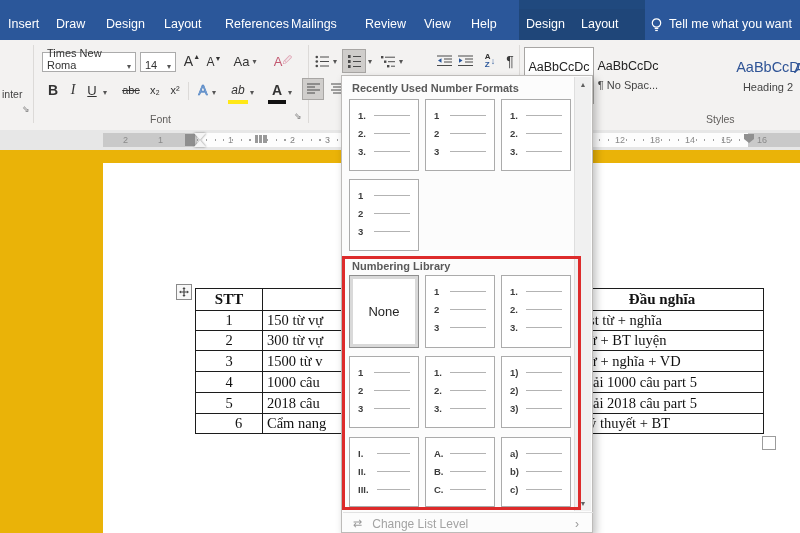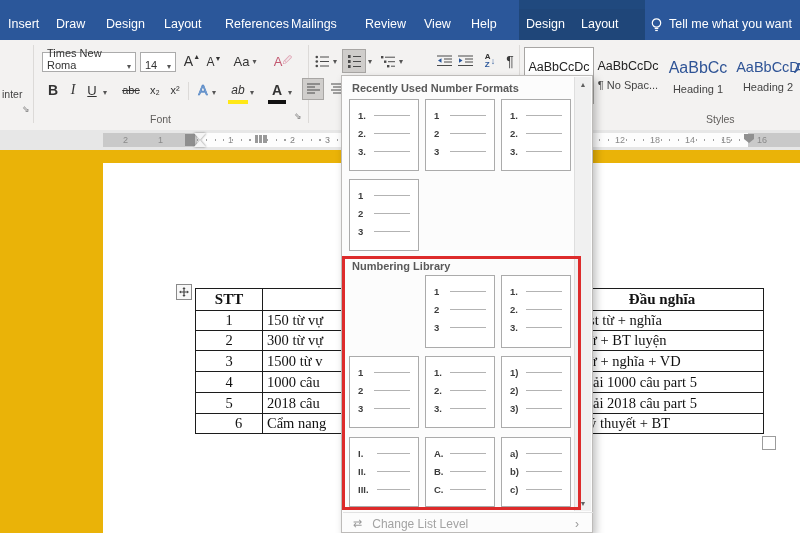--- a/index.html
+++ b/index.html
@@ -218,24 +218,20 @@
     </div>
     <div class="vsep" style="left:519px"></div>
 
     <div class="stile" style="left:524px;top:7px;background:#fff;border:1px solid #a8a6a4;">
       <span class="samp">AaBbCcDc</span>
     </div>
     <div class="stile" style="left:594px;top:7px;">
       <span class="samp">AaBbCcDc</span>
       <span class="slab">¶ No Spac...</span>
     </div>
-    <div class="stile" style="left:664px;top:7px;">
-      <span class="samp" style="font-size:16px;color:#2f5496;">AaBbCc</span>
-      <span class="slab">Heading 1</span>
-    </div>
     <div class="stile" style="left:734px;top:7px;">
       <span class="samp" style="font-size:14.5px;color:#2f5496;">AaBbCcD</span>
       <span class="slab">Heading 2</span>
     </div>
     <div class="stile" style="left:794px;top:7px;width:8px;">
       <span class="samp" style="font-size:15px;color:#2f5496;">A</span>
     </div>
     <span class="grouplabel" style="left:706px;top:73px;">Styles</span>
   </div>
 
@@ -380,20 +376,21 @@
           <i class="fline"></i>
         </div>
       <div class="frow">
           <span class="fnum">3</span>
           <i class="fline"></i>
         </div>
     </div>
 
     <span class="phead" style="top:184px;">Numbering Library</span>
 
+    <div class="nonetile" style="left:7px;top:199px;">None</div>
     <div class="ntile" style="left:83px;top:199px;height:73px;">
       <div class="frow">
           <span class="fnum">1</span>
           <i class="fline"></i>
         </div>
       <div class="frow">
           <span class="fnum">2</span>
           <i class="fline"></i>
         </div>
       <div class="frow">

